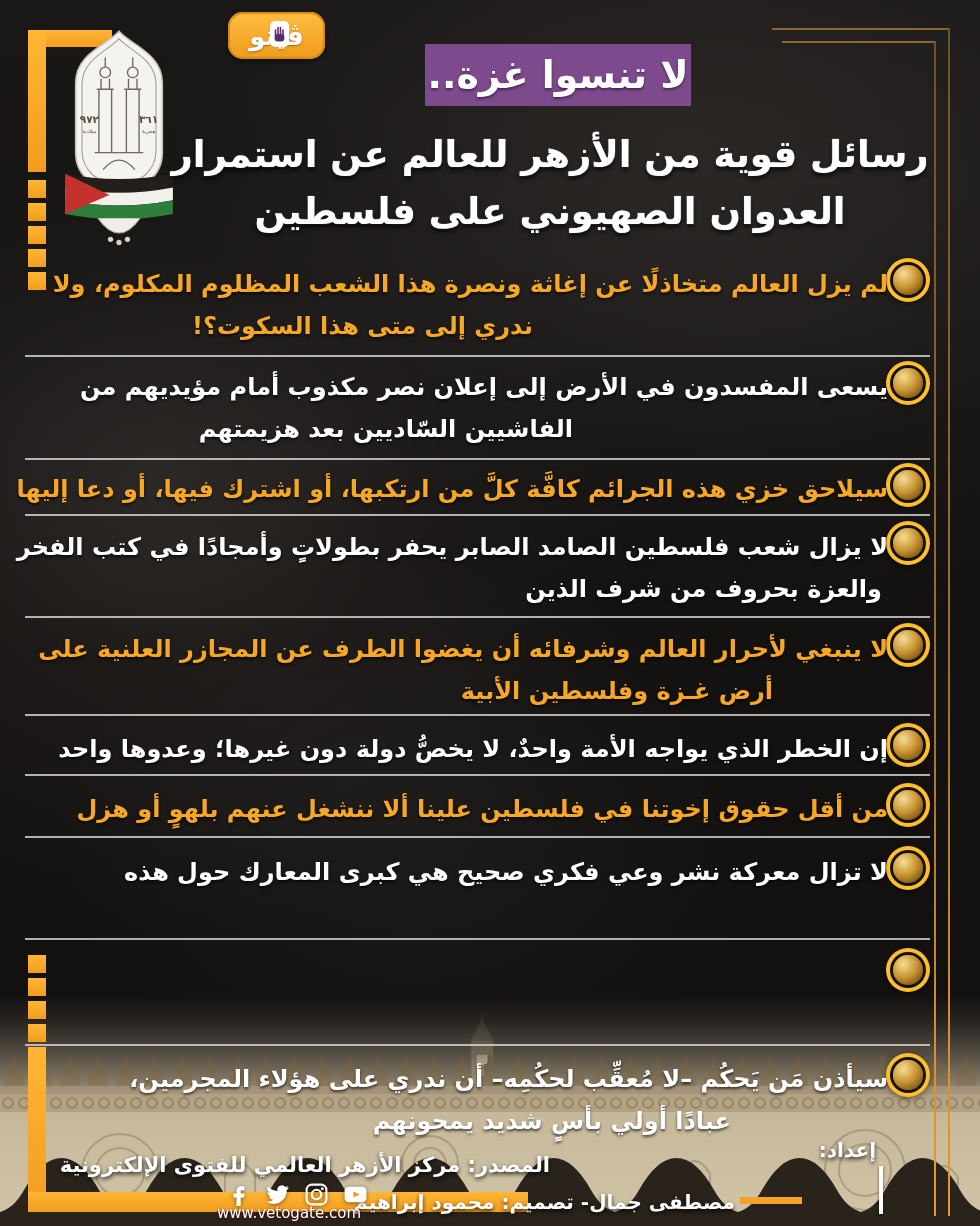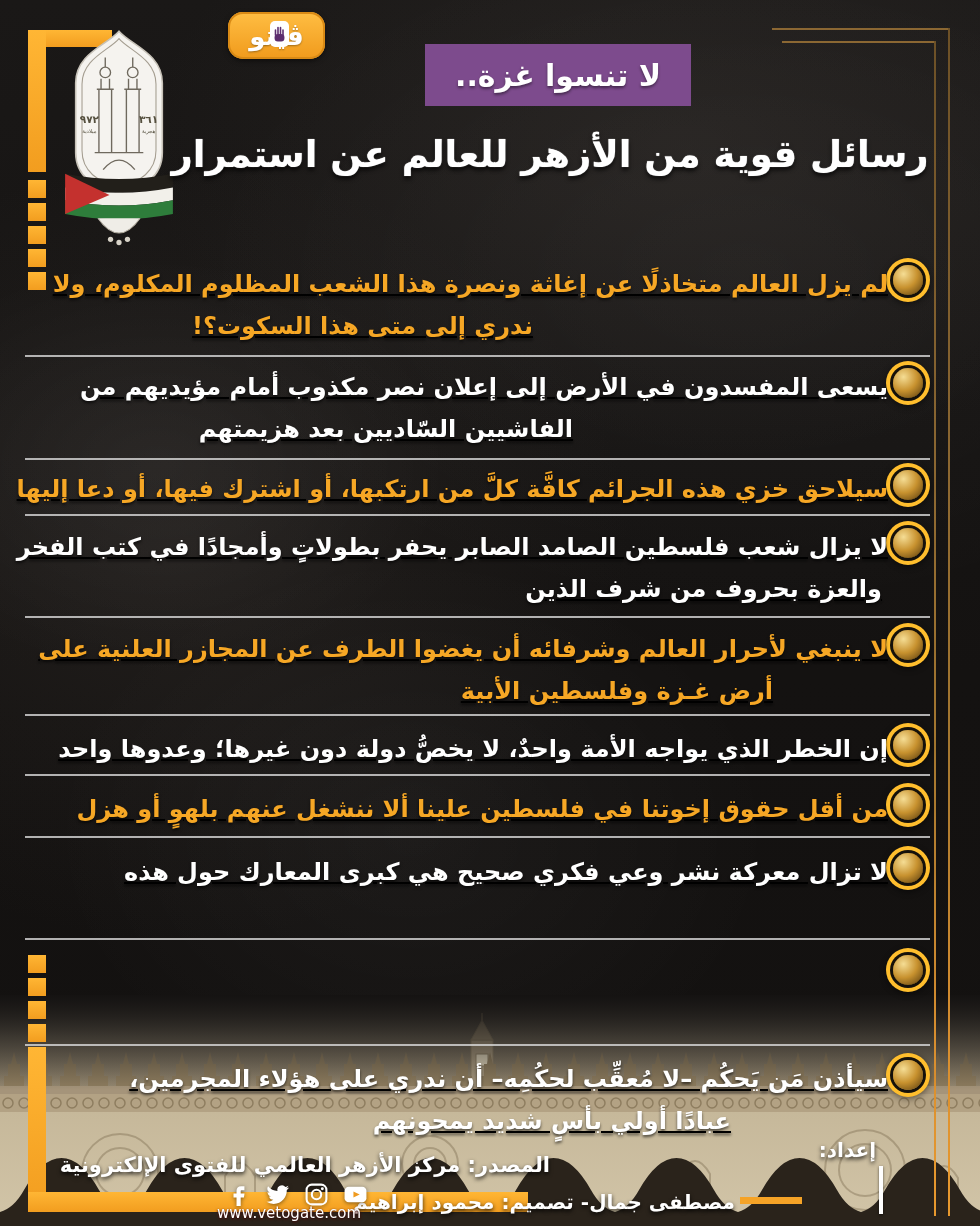--- a/index.html
+++ b/index.html
@@ -37,27 +37,27 @@
   .veto{left:228px;top:12px;width:97px;height:47px;border-radius:15px;z-index:6;
     background:linear-gradient(#ffbe43,#f09a1c);box-shadow:inset 0 0 0 2px #d98a15,0 2px 5px rgba(0,0,0,.5);
     display:flex;align-items:center;justify-content:center;}
   .veto .txt{color:#fff;font-size:26px;font-weight:bold;direction:rtl;text-shadow:0 1px 2px rgba(0,0,0,.35);letter-spacing:1px;}
   .veto .chip{position:absolute;left:42px;top:9px;width:19px;height:26px;background:#fff;border-radius:5px;
     display:flex;align-items:center;justify-content:center;}
 
   
   .banner{left:425px;top:44px;width:266px;height:62px;background:#7d4b8d;z-index:6;
     display:flex;align-items:center;justify-content:center;}
-  .banner span{color:#fff;font-size:30px;font-weight:bold;direction:rtl;text-shadow:0 2px 3px rgba(0,0,0,.45);}
+  .banner span{color:#fff;font-size:38px;font-weight:bold;direction:rtl;text-shadow:0 2px 3px rgba(0,0,0,.45);}
   .title{left:140px;top:126px;width:820px;z-index:6;text-align:center;direction:rtl;}
   .title div{color:#fff;font-size:37px;font-weight:800;line-height:57px;white-space:nowrap;
     text-shadow:0 3px 4px rgba(0,0,0,.75), 0 0 1px #fff;text-align:center;}
 
   
-  .bullet{right:92px;width:822px;direction:rtl;text-align:right;z-index:6;text-decoration:underline;}
+  .bullet{right:92px;width:822px;direction:rtl;text-align:right;z-index:6;}
   .bullet .ln{font-weight:bold;font-size:24px;line-height:42px;white-space:nowrap;
     text-shadow:0 2px 3px rgba(0,0,0,.65);}
   .bullet.yellow .ln{color:#f6a725;}
   .bullet.white .ln{color:#ffffff;}
   .bead{left:893px;width:30px;height:30px;border-radius:50%;z-index:6;
     background:radial-gradient(circle at 35% 30%, #f5dd94, #c8922f 48%, #5e400f 95%);
     box-shadow:0 0 0 3px #15110b, 0 0 0 7px #ffbe2d, 0 2px 6px 7px rgba(0,0,0,.45);}
   .divider{left:25px;width:905px;height:2px;background:#d9d9d9;opacity:.8;z-index:6;}
 
   
@@ -195,20 +195,21 @@
         <rect x="1.6" y="9" width="9.8" height="7.5" rx="3.2" fill="#5c2d6e"></rect>
       </svg>
     </span>
   </div>
 
   <div class="abs banner">
     <span>لا تنسوا غزة..</span>
   </div>
   <div class="abs title">
     <div>رسائل قوية من الأزهر للعالم عن استمرار</div>
+    <div>العدوان الصهيوني على فلسطين</div>
   </div>
 
   <span class="abs bead" style="top:265px"></span>
   <div class="abs bullet yellow" style="top:263px">
     <div class="ln">لم يزل العالم متخاذلًا عن إغاثة ونصرة هذا الشعب المظلوم المكلوم، ولا</div>
     <div class="ln" style="padding-right:355px">ندري إلى متى هذا السكوت؟!</div>
   </div>
   <div class="abs divider" style="top:355px"></div>
 
   <span class="abs bead" style="top:368px"></span>

